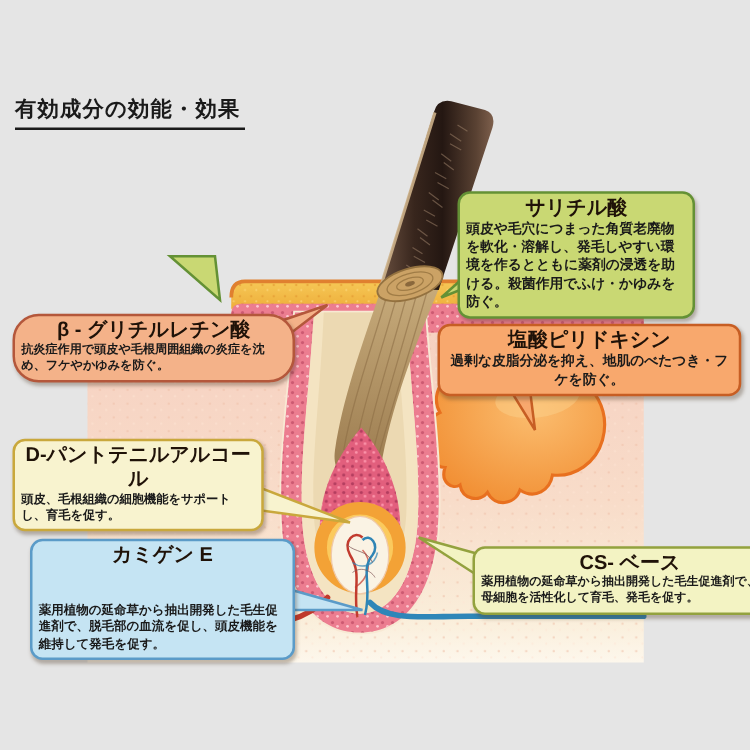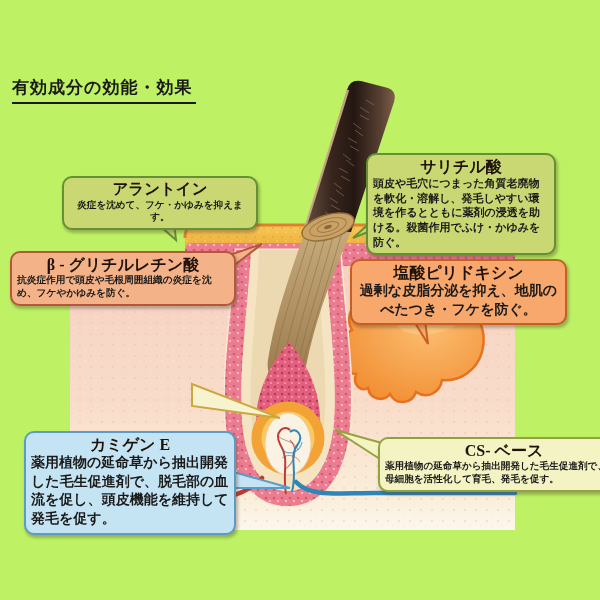--- a/index.html
+++ b/index.html
@@ -1,37 +1,37 @@
 <!DOCTYPE html>
 <html><head>
 <meta charset="utf-8">
 <style>
   html,body{margin:0;padding:0;background:#ffffff;}
-  .stage{position:relative;width:600px;height:600px;background:#bef264;overflow:hidden;
-         font-family:Liberation Serif, serif;}
+  .stage{position:relative;width:600px;height:600px;background:#e5e5e5;overflow:hidden;
+         font-family:Liberation Sans, sans-serif;}
   .page-title{position:absolute;left:12px;top:76px;font-size:17px;font-weight:bold;color:#1a1a1a;
          letter-spacing:1px;border-bottom:2px solid #1a1a1a;padding:0 4px 3px 0;}
   svg.illu{position:absolute;left:0;top:0;}
   .callout{position:absolute;border:2px solid;border-radius:10px;padding:2px 5px 4px 5px;
            box-shadow:1.5px 2.5px 3px rgba(80,60,40,.35);box-sizing:border-box;}
   .c-title{font-weight:bold;font-size:16px;color:#1f1208;text-align:center;line-height:1.2;}
   .c-body{font-weight:bold;font-size:9.8px;color:#1a1a1a;text-align:left;line-height:1.33;}
   .c-body.center{text-align:center;}
   #co0{left:62px;top:176px;width:196px;}
   #co0 .c-title{font-size:15.5px;}
   #co0 .c-body{font-size:9.6px;}
   #co1{left:366px;top:153px;width:190px;}
   #co1 .c-body{font-size:11px;}
   #co2{left:10px;top:251px;width:226px;}
   #co2 .c-body{font-size:9.7px;}
-  #co3{left:350px;top:259px;width:217px;}
-  #co3 .c-body{font-size:14px;}
+  #co3{left:350px;top:259px;width:243px;}
+  #co3 .c-body{font-size:11px;}
   #co4{left:10px;top:351px;width:201px;}
   #co5{left:24px;top:431px;width:212px;}
-  #co5 .c-body{font-size:14px;}
+  #co5 .c-body{font-size:10px;margin-top:28px;}
   #co6{left:378px;top:437px;width:252px;}
   #co6 .c-body{font-size:9.6px;}
 </style>
 </head>
 <body>
 
 <div class="stage">
 
   <div class="page-title">有効成分の効能・効果</div>
 
@@ -163,36 +163,36 @@
 
     <polygon points="136,205 172,205 176,240" stroke-width="2" fill="#c9d873" stroke="#649135"></polygon>
     <polygon points="390,205 418,212 353,238" stroke-width="2" fill="#c9d873" stroke="#649135"></polygon>
     <polygon points="215,260 215,280 262,244" stroke-width="2" fill="#f4b289" stroke="#b4573b"></polygon>
     <polygon points="396,292 422,296 428,344" stroke-width="2" fill="#f8a86d" stroke="#c75e24"></polygon>
     <polygon points="192,384 192,406 280,418" stroke-width="2" fill="#f8f3cf" stroke="#c9a83c"></polygon>
     <polygon points="198,462 198,488 290,488" stroke-width="2" fill="#c5e4f3" stroke="#5b9bc8"></polygon>
     <polygon points="400,448 400,472 335,430" stroke-width="2" fill="#f3f3c3" stroke="#93a23e"></polygon>
   </svg>
 
-  <div class="callout" id="co0" style="background: rgb(201, 216, 115); border-color: rgb(100, 145, 53);">
-    <div class="c-title">アラントイン</div>
-    <div class="c-body center">炎症を沈めて、フケ・かゆみを抑えます。</div>
-  </div>
   <div class="callout" id="co1" style="background: rgb(201, 216, 115); border-color: rgb(100, 145, 53);">
     <div class="c-title">サリチル酸</div>
     <div class="c-body">頭皮や毛穴につまった角質老廃物を軟化・溶解し、発毛しやすい環境を作るとともに薬剤の浸透を助ける。殺菌作用でふけ・かゆみを防ぐ。</div>
   </div>
-  <div class="callout" id="co2" style="background: rgb(244, 178, 137); border-color: rgb(180, 87, 59);">
+  <div class="callout" id="co2" style="background: rgb(244, 178, 137); border-color: rgb(180, 87, 59); border-radius: 21px;">
     <div class="c-title">β - グリチルレチン酸</div>
     <div class="c-body">抗炎症作用で頭皮や毛根周囲組織の炎症を沈め、フケやかゆみを防ぐ。</div>
   </div>
   <div class="callout" id="co3" style="background: rgb(248, 168, 109); border-color: rgb(199, 94, 36);">
     <div class="c-title">塩酸ピリドキシン</div>
     <div class="c-body center">過剰な皮脂分泌を抑え、地肌のべたつき・フケを防ぐ。</div>
   </div>
+  <div class="callout" id="co4" style="background: rgb(248, 243, 207); border-color: rgb(201, 168, 60);">
+    <div class="c-title">D-パントテニルアルコール</div>
+    <div class="c-body">頭皮、毛根組織の細胞機能をサポートし、育毛を促す。</div>
+  </div>
   <div class="callout" id="co5" style="background: rgb(197, 228, 243); border-color: rgb(91, 155, 200);">
     <div class="c-title">カミゲン E</div>
     <div class="c-body">薬用植物の延命草から抽出開発した毛生促進剤で、脱毛部の血流を促し、頭皮機能を維持して発毛を促す。</div>
   </div>
   <div class="callout" id="co6" style="background: rgb(243, 243, 195); border-color: rgb(147, 162, 62);">
     <div class="c-title">CS- ベース</div>
     <div class="c-body">薬用植物の延命草から抽出開発した毛生促進剤で、毛母細胞を活性化して育毛、発毛を促す。</div>
   </div>
 
 </div>

